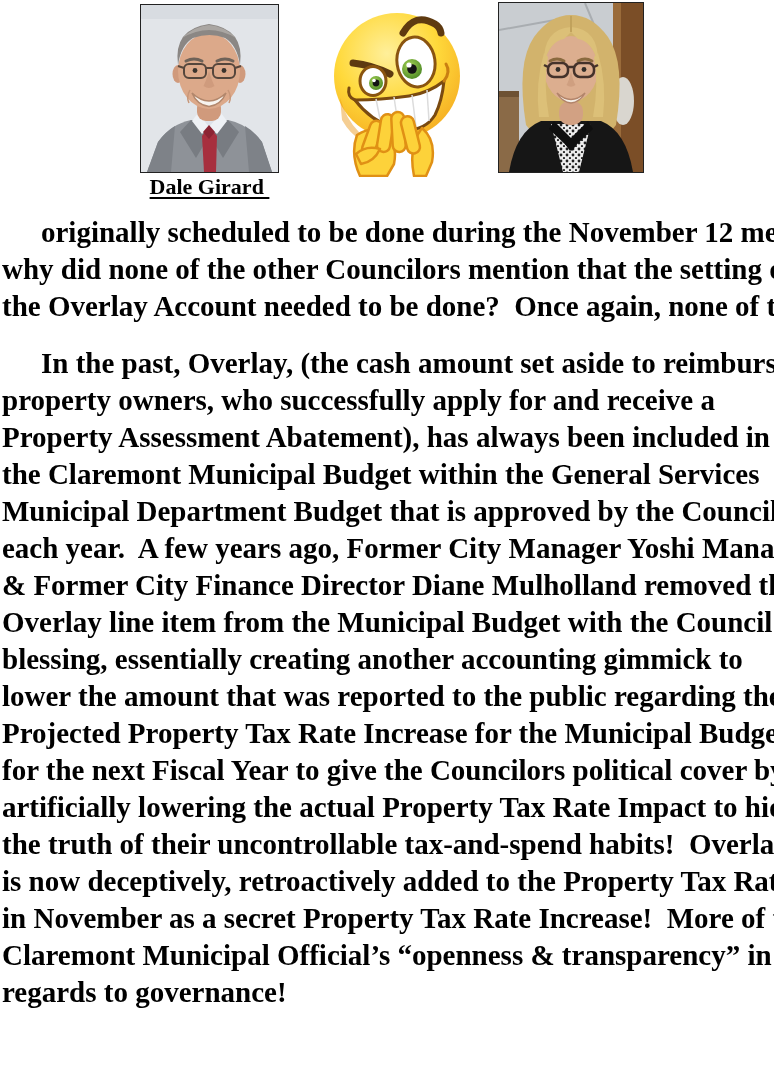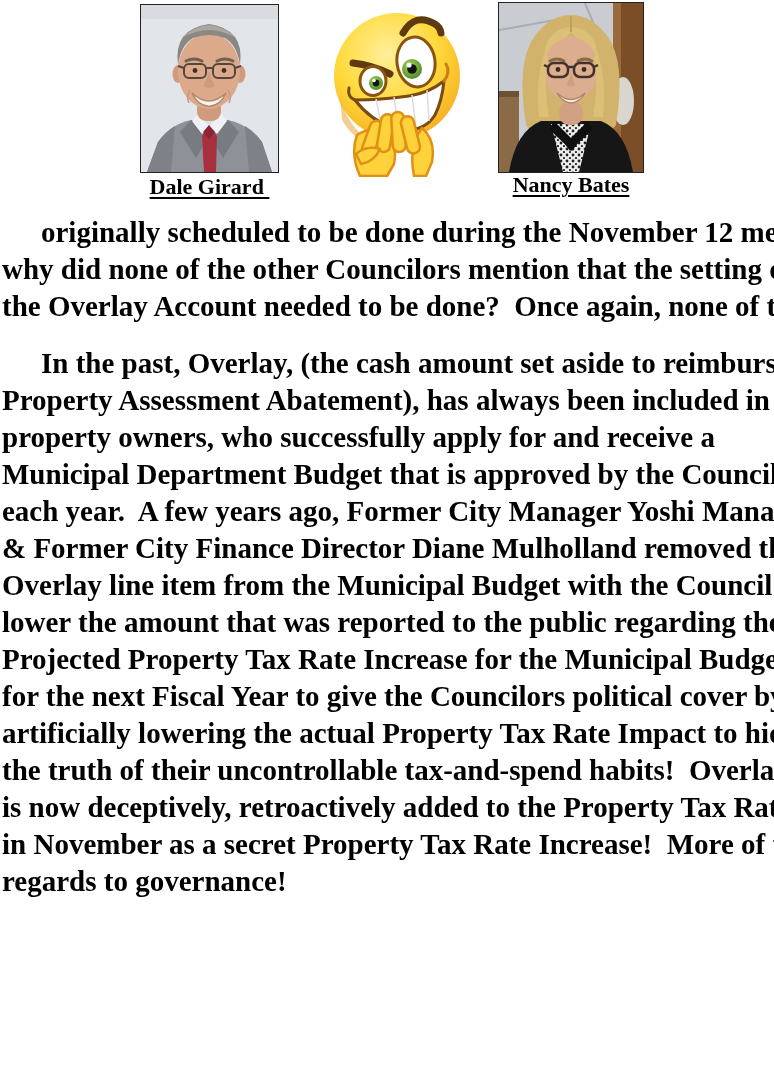--- a/index.html
+++ b/index.html
@@ -185,41 +185,43 @@
         <line x1="95" y1="64" x2="99" y2="62" stroke="#44322a" stroke-width="2.5"></line>
 
         <circle cx="59" cy="66.5" r="2.4" fill="#332e29"></circle>
         <circle cx="85" cy="66.5" r="2.4" fill="#332e29"></circle>
 
         <path d="M72 68 Q70 78 67.5 82 Q72 85.5 76.5 82 Q74 78 72 68" fill="#cf9f80"></path>
 
         <path d="M58 90 Q72 103 86 90 Q81 99 72 100 Q63 99 58 90 Z" fill="#f5f0e9" stroke="#b2846a" stroke-width="1.5"></path>
       </svg>
     </div>
-    <div class="caption" style="left:492px; top:173px; width:158px;">Nancy Bates</div>
   </div>
 
   <div class="article">
     <div class="paragraph">
         <div class="text-line">originally scheduled to be done during the November 12 meeting,</div>
         <div class="text-line">why did none of the other Councilors mention that the setting of</div>
         <div class="text-line">the Overlay Account needed to be done?  Once again, none of the</div>
       </div>
     <div class="paragraph">
         <div class="text-line">In the past, Overlay, (the cash amount set aside to reimburse</div>
+        <div class="text-line">property owners, who successfully apply for and receive a</div>
         <div class="text-line">Property Assessment Abatement), has always been included in</div>
-        <div class="text-line">property owners, who successfully apply for and receive a</div>
+        <div class="text-line">the Claremont Municipal Budget within the General Services</div>
         <div class="text-line">Municipal Department Budget that is approved by the Council</div>
         <div class="text-line">each year.  A few years ago, Former City Manager Yoshi Manale</div>
         <div class="text-line">&amp; Former City Finance Director Diane Mulholland removed the</div>
         <div class="text-line">Overlay line item from the Municipal Budget with the Council’s</div>
+        <div class="text-line">blessing, essentially creating another accounting gimmick to</div>
         <div class="text-line">lower the amount that was reported to the public regarding the</div>
         <div class="text-line">Projected Property Tax Rate Increase for the Municipal Budget</div>
         <div class="text-line">for the next Fiscal Year to give the Councilors political cover by</div>
         <div class="text-line">artificially lowering the actual Property Tax Rate Impact to hide</div>
         <div class="text-line">the truth of their uncontrollable tax-and-spend habits!  Overlay</div>
         <div class="text-line">is now deceptively, retroactively added to the Property Tax Rate</div>
         <div class="text-line">in November as a secret Property Tax Rate Increase!  More of the</div>
+        <div class="text-line">Claremont Municipal Official’s “openness &amp; transparency” in</div>
         <div class="text-line">regards to governance!</div>
       </div>
   </div>
 
 </div>
 
 </body></html>

